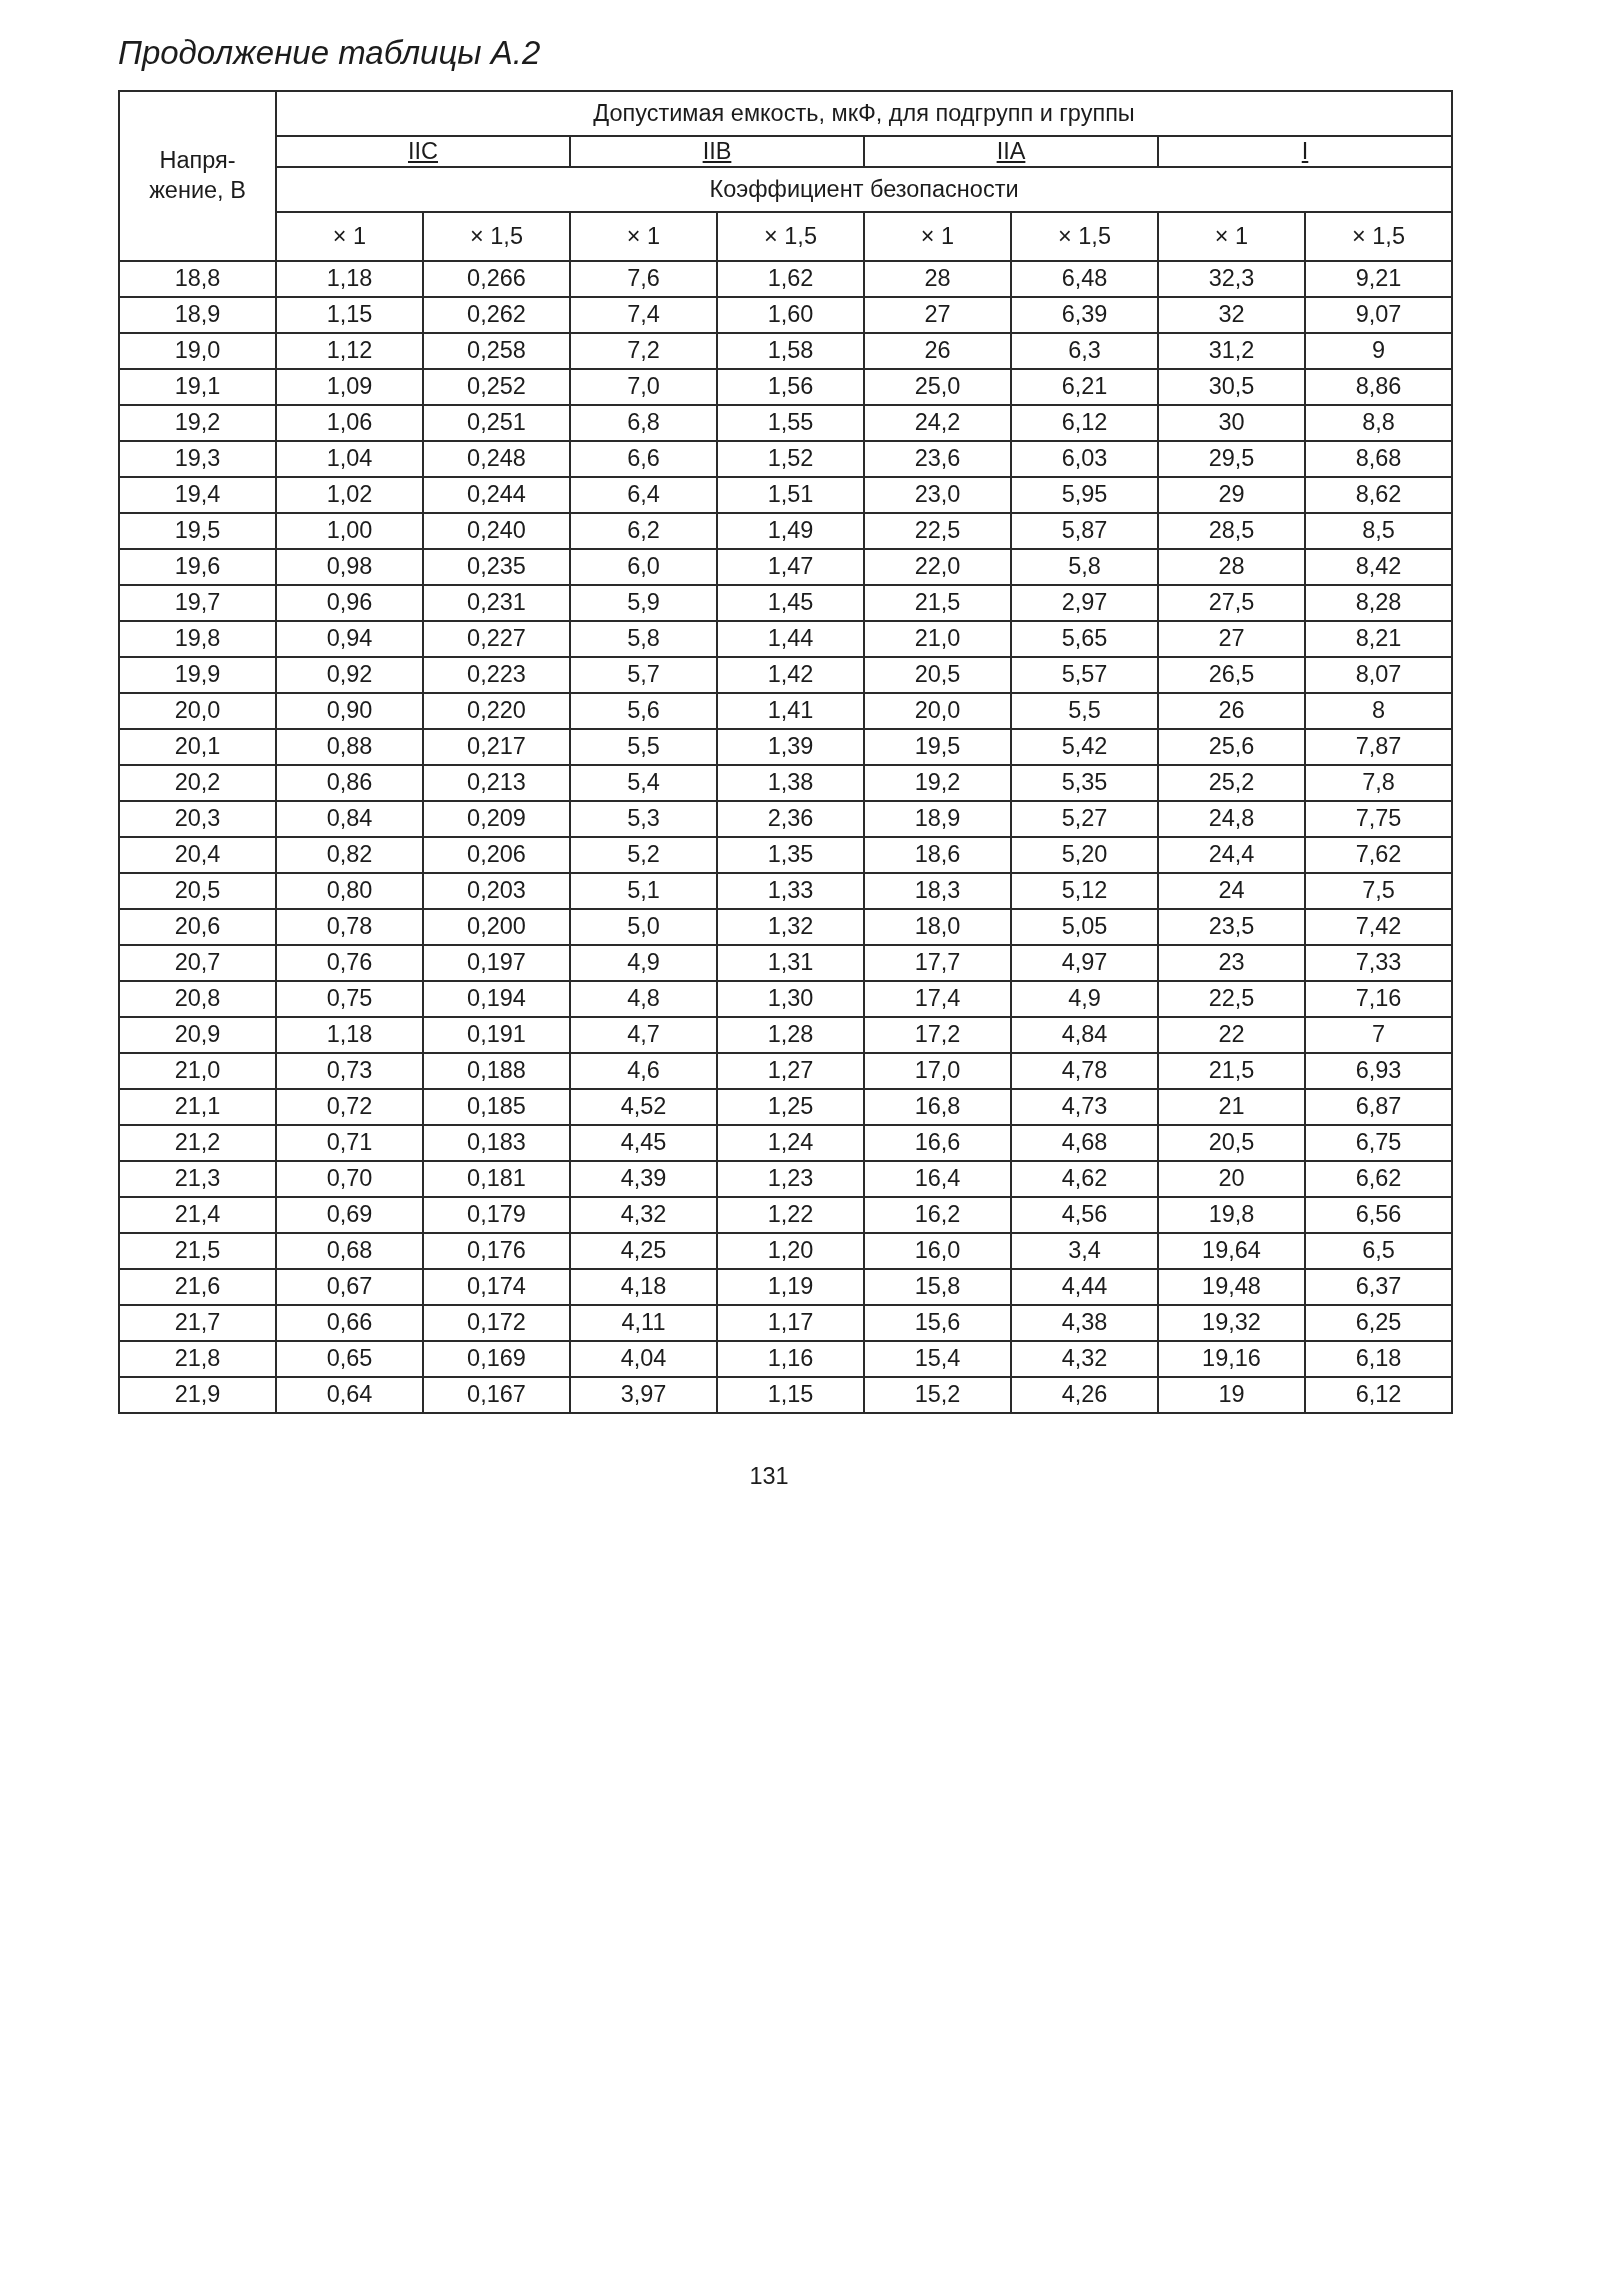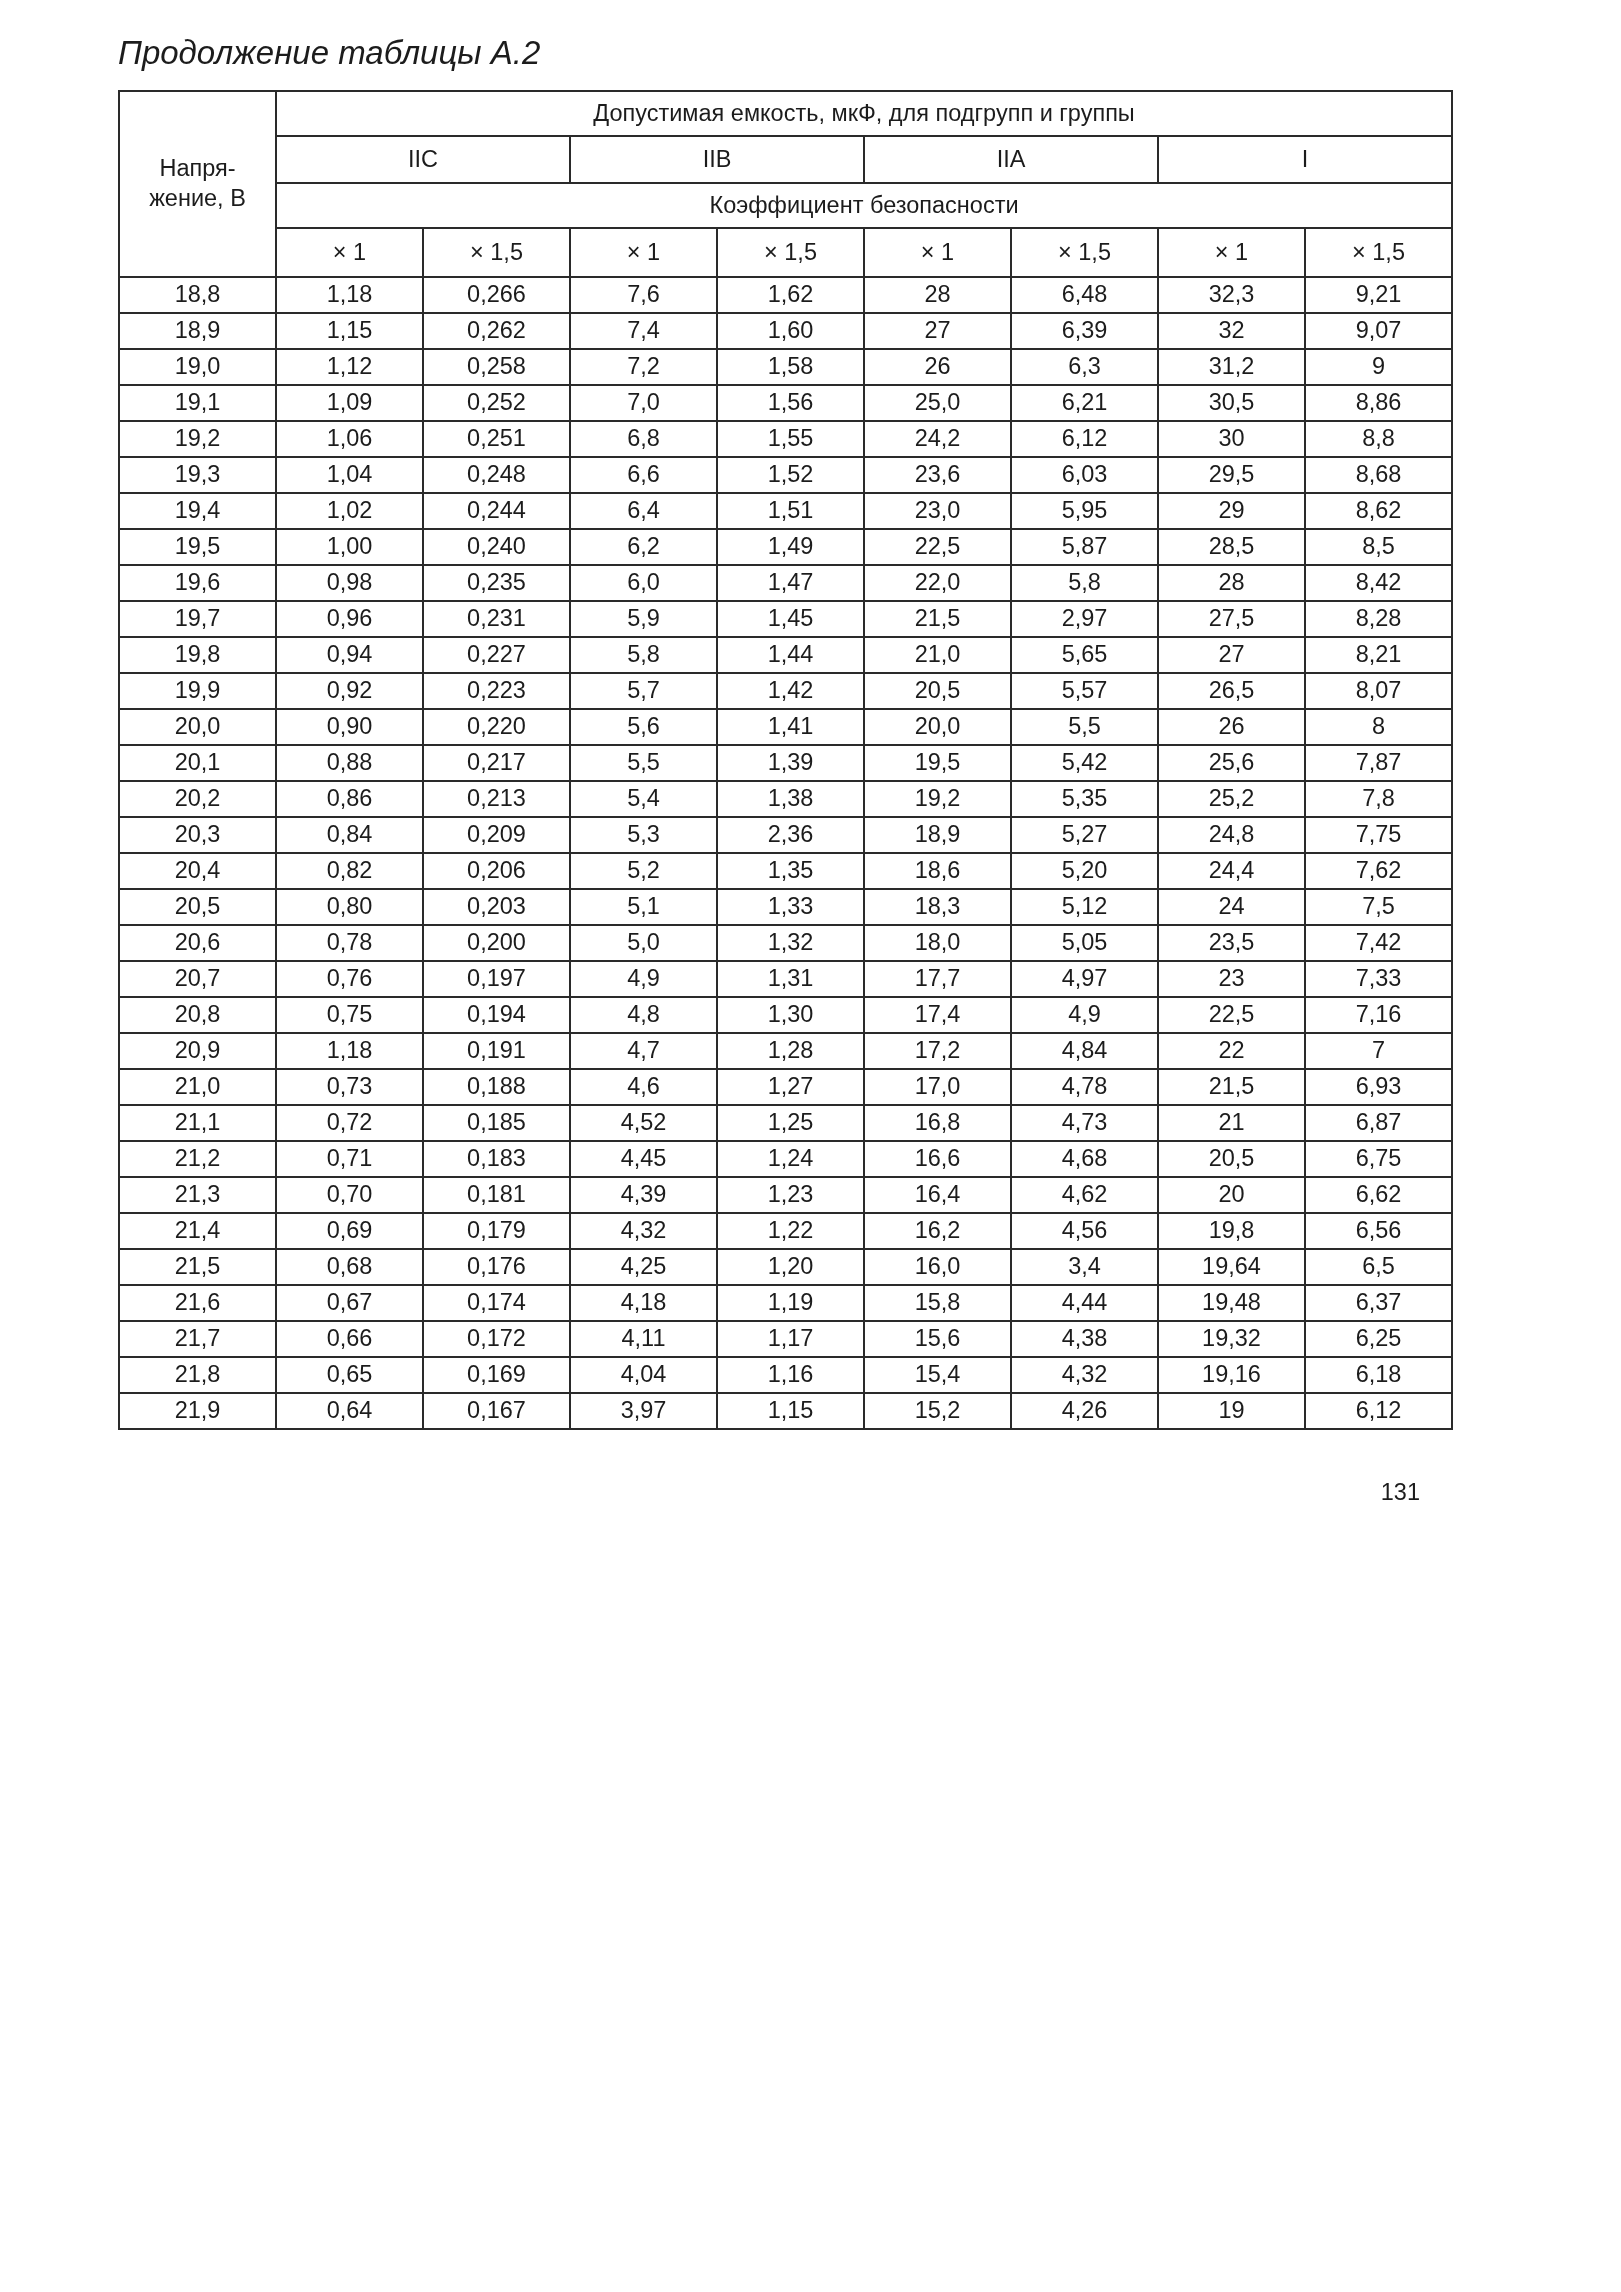--- a/index.html
+++ b/index.html
@@ -48,27 +48,27 @@
     font-size: 23.5px;
     font-weight: normal;
     padding: 0 3.9px;
     overflow: hidden;
   }
   .col-voltage {
     white-space: pre-line;
     line-height: 1.25;
   }
   tr.h1 { height: 45px; }
-  tr.h2 { height: 47px; }
+  tr.h2 { height: 31px; text-decoration: underline; }
   tr.h3 { height: 45px; padding-left: 22px; }
   tr.h4 { height: 49px; }
   tbody tr { height: 36px; }
   .page-number {
     margin-top: 49px;
-    text-align: right;
+    text-align: center;
     font-size: 23.5px;
     padding-right: 31px;
   }
 </style>
 </head>
 <body>
 
 <div class="page">
   <div class="content">
 

